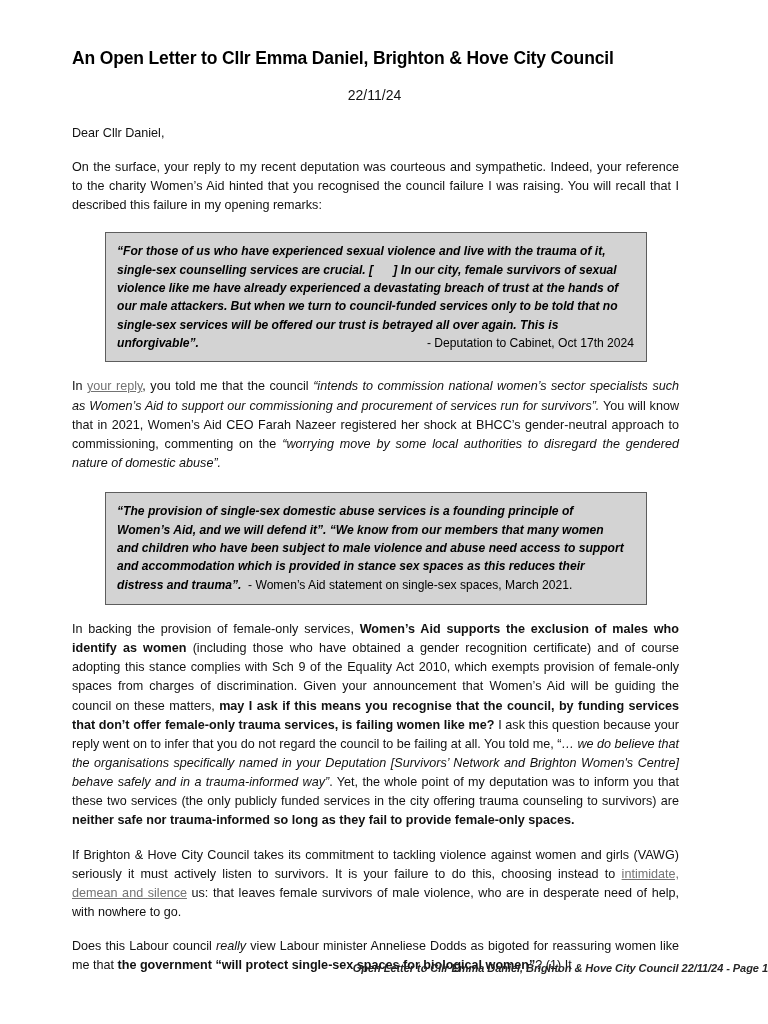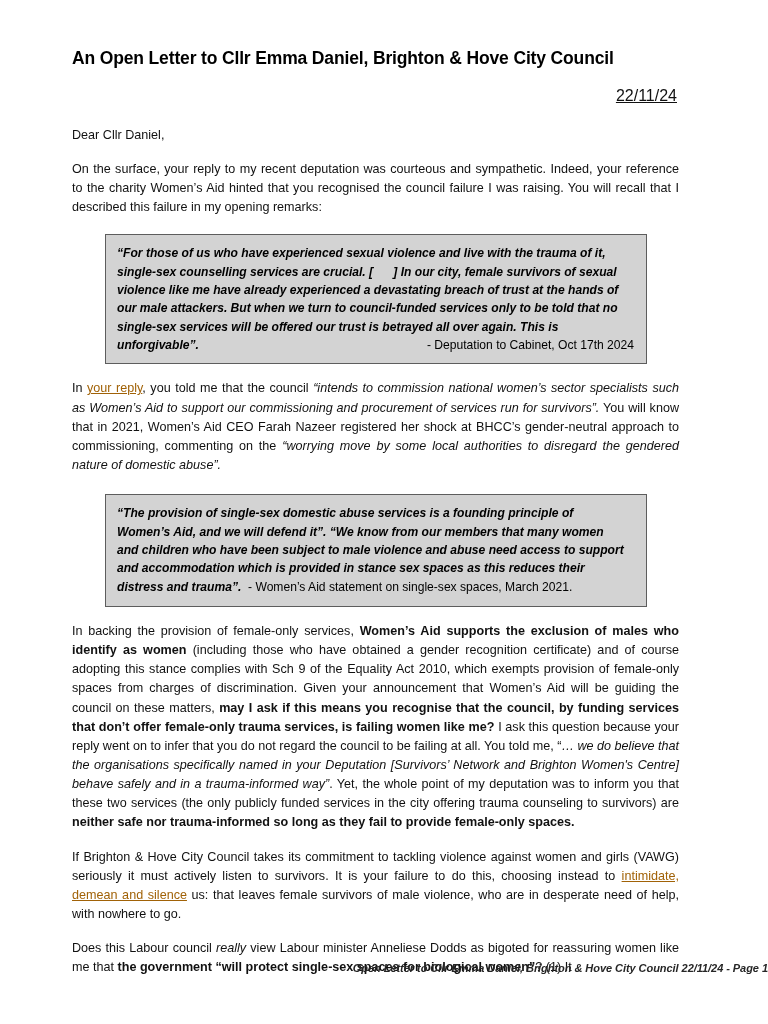--- a/index.html
+++ b/index.html
@@ -22,41 +22,40 @@
   }
   .doc-title {
     font-size: 17.5px;
     font-weight: bold;
     letter-spacing: -0.15px;
     color: #000000;
     margin: 10px 0 0 0;
     line-height: 1.25;
   }
   .date-line {
-    text-align: right;
-    font-size: 16px;
+    text-align: center;
+    font-size: 14px;
     color: #111111;
     margin: 17px 0 0 0;
     padding-right: 2px;
-    text-decoration: underline;
   }
   .salutation {
     font-size: 12.6px;
     margin: 21px 0 0 0;
     line-height: 1.5;
   }
   p.body-par {
     font-size: 12.6px;
     line-height: 1.52;
     text-align: justify;
     margin: 15px 0 0 0;
     color: #111111;
   }
   .link {
-    color: #a16207;
+    color: #737373;
     text-decoration: underline;
     cursor: pointer;
   }
   .bold { font-weight: bold; }
   .ital { font-style: italic; }
   .quote-box {
     margin: 17px 32px 0 33px;
     background: #d3d3d3;
     border: 1.2px solid #5d5d5d;
     padding: 9px 12px 9px 11px;

